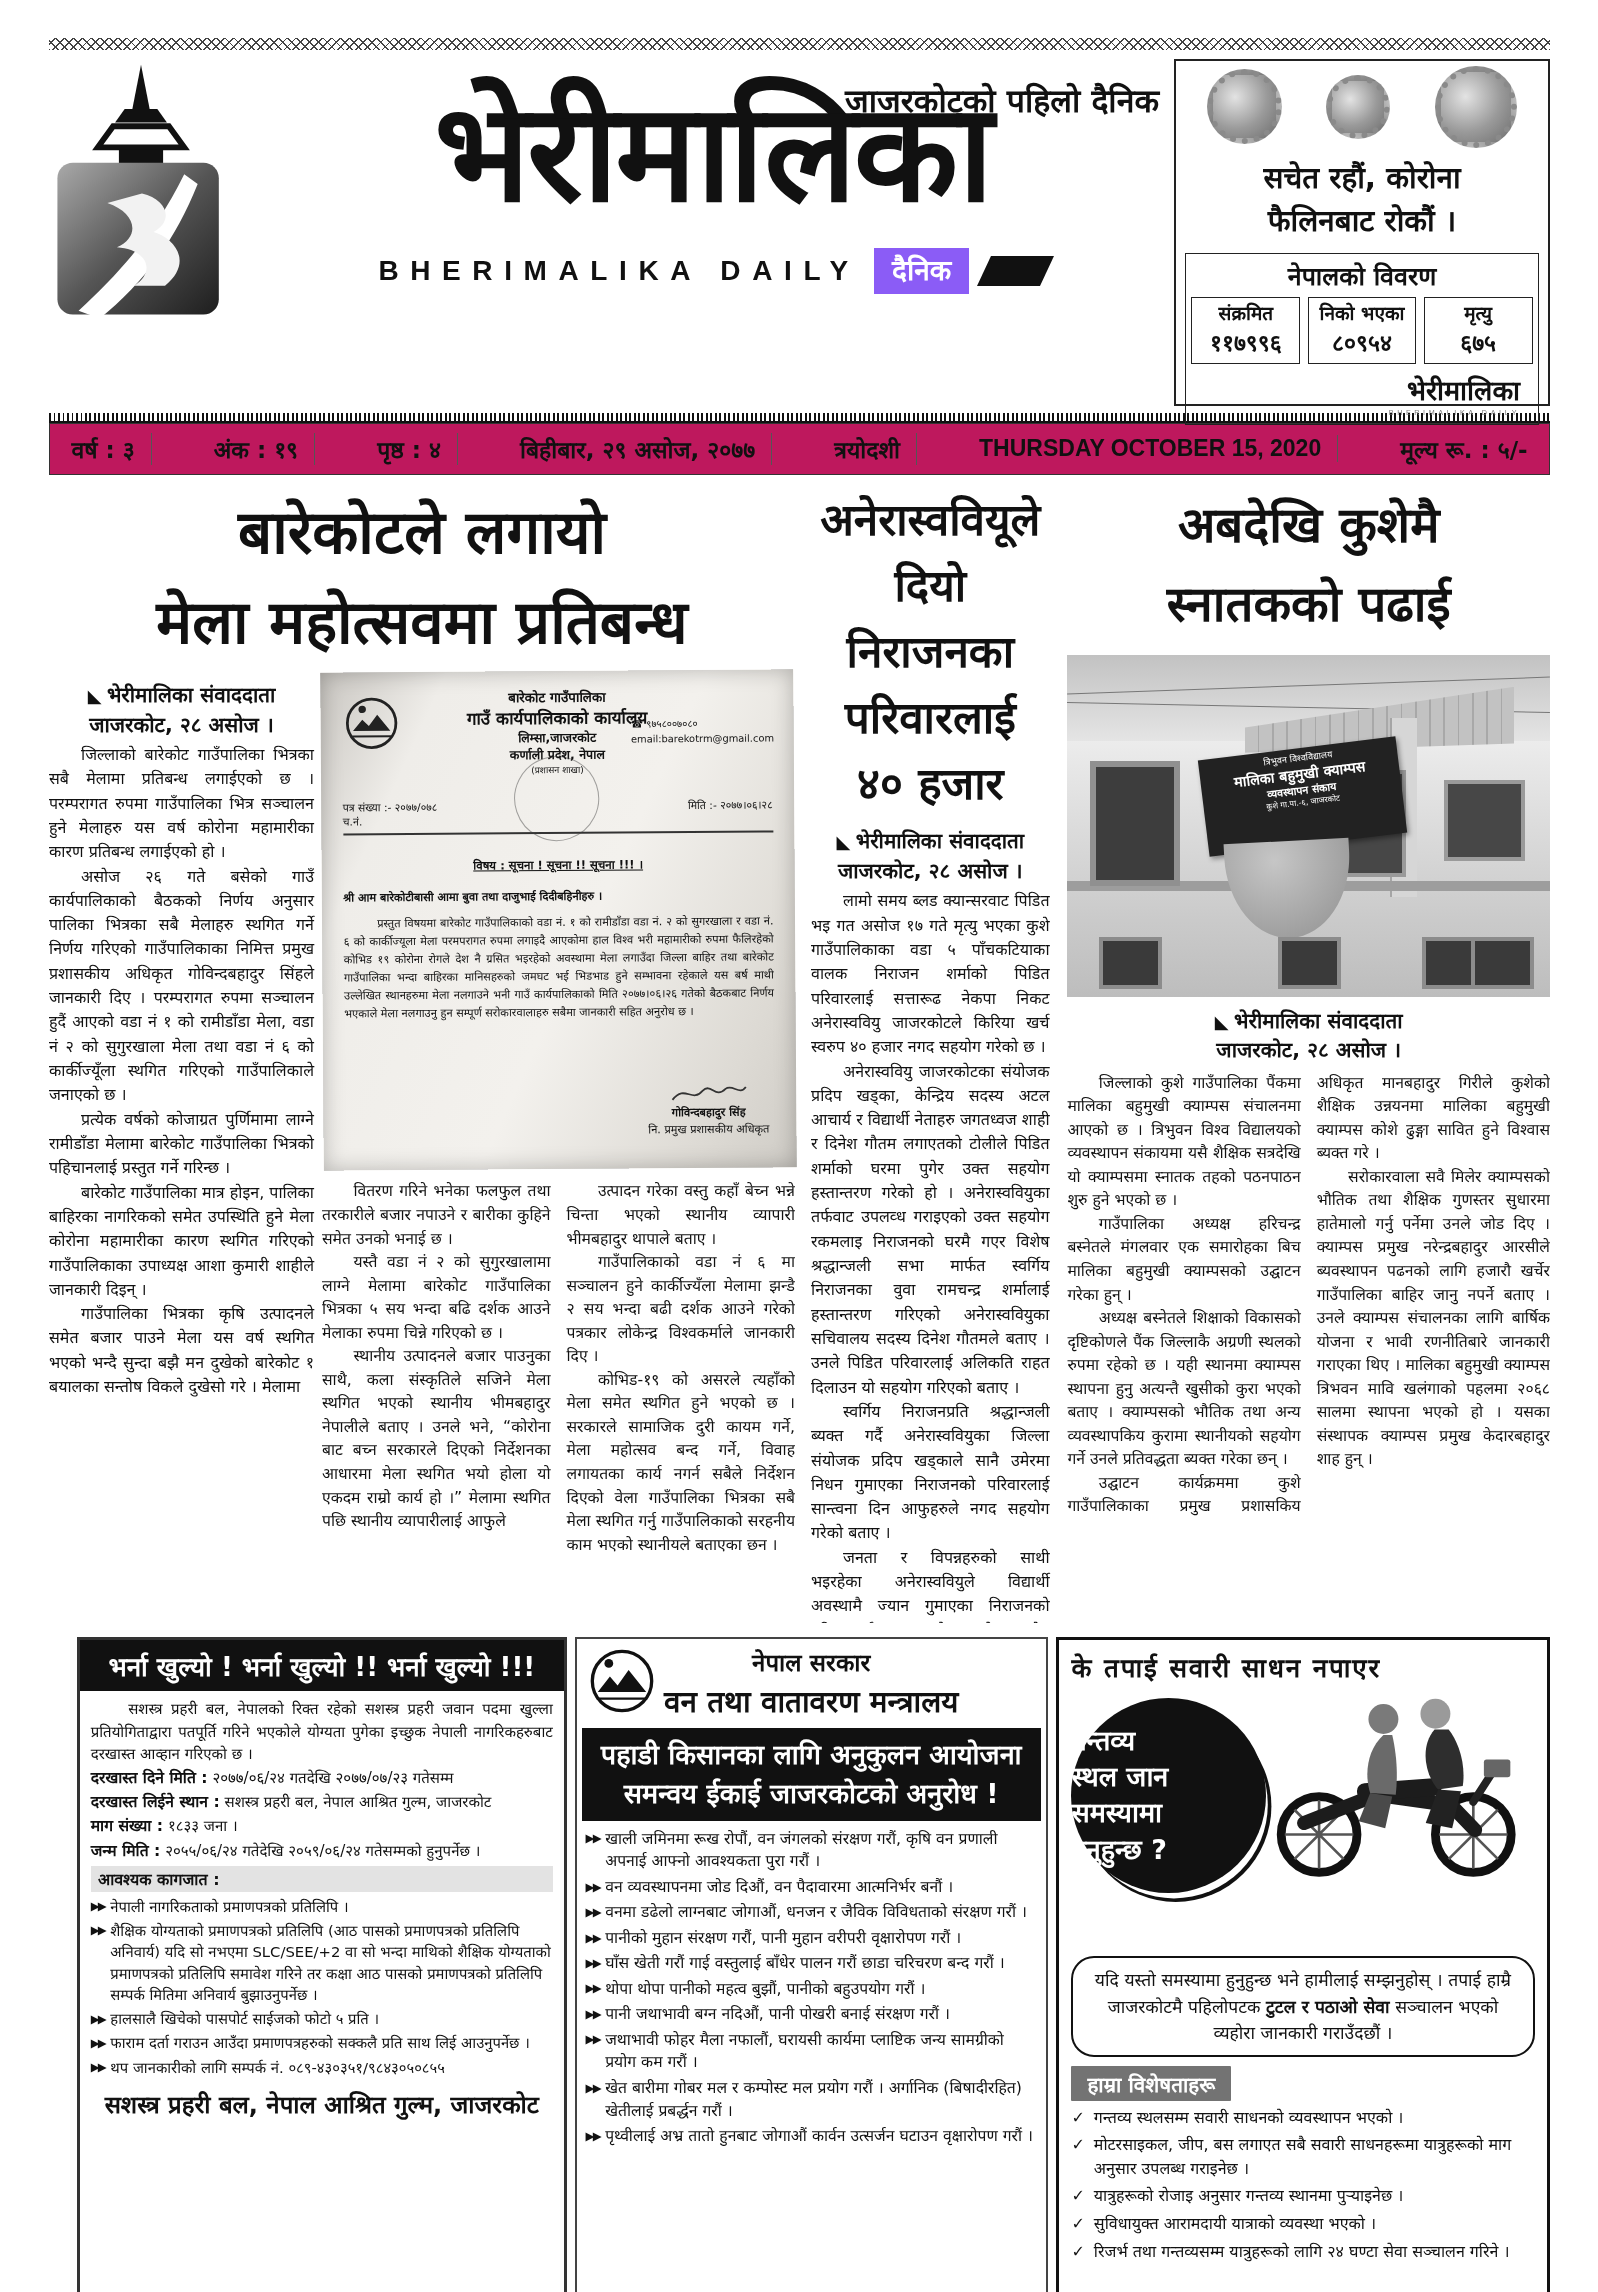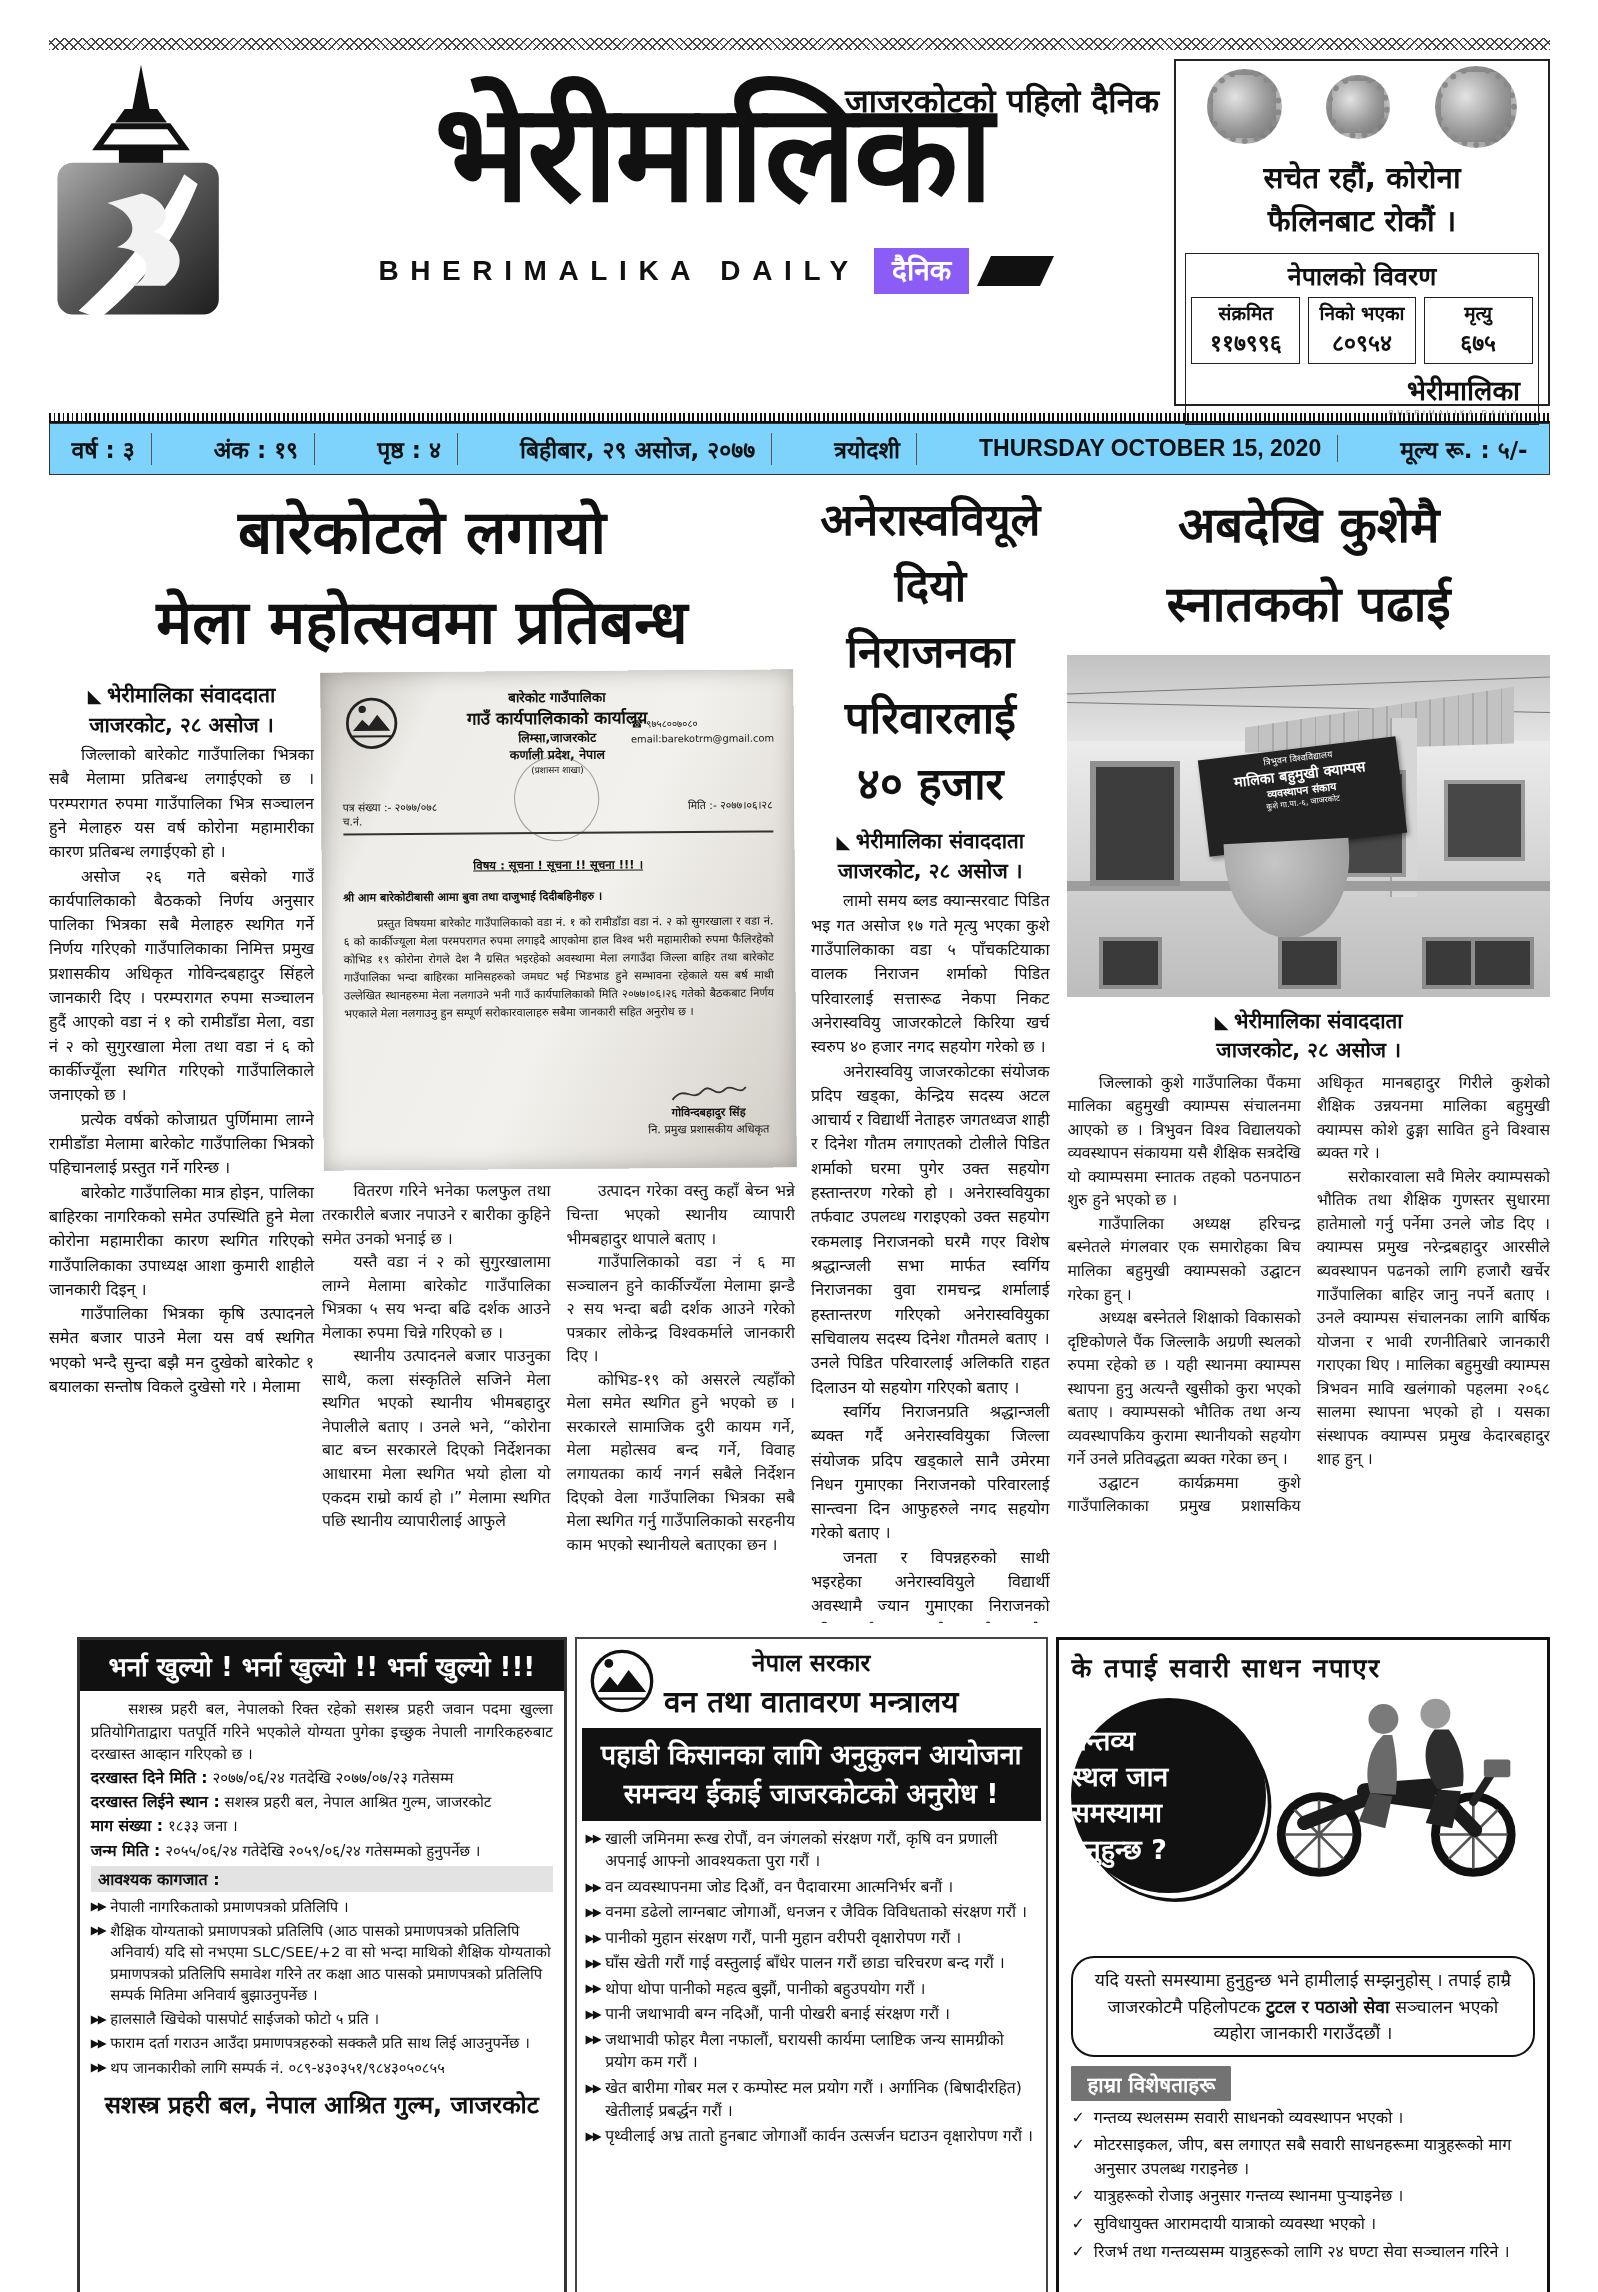--- a/index.html
+++ b/index.html
@@ -35,21 +35,21 @@
   .stat-row { display:flex; gap:7.2px; margin-top:5.4px; }
   .stat-cell { flex:1; border:1.8px solid #222; padding:1.8px 1.8px 4.5px 1.8px; }
   .stat-label { font-size:19px; font-weight:bold; }
   .stat-value { font-size:23px; font-weight:bold; }
   .mini-logo { margin-top:7.2px; text-align:right; padding-right:12.5px; }
   .mini-logo-np { font-size:27px; font-weight:bold; }
   .mini-logo-en { font-size:7.2px; letter-spacing:3.6px; color:#777; font-family:"Liberation Sans",sans-serif; }
 
   
   .dateline-wrap { margin-top:7.2px; }
-  .dateline { border:1.8px solid #333; background:#7dd3fc; display:flex; align-items:center; justify-content:space-between; padding:9px 5.4px; margin-top:0; }
+  .dateline { border:1.8px solid #333; background:#be185d; display:flex; align-items:center; justify-content:space-between; padding:9px 5.4px; margin-top:0; }
   .dl-item { font-size:23px; font-weight:bold; padding:0 16px; border-right:1.8px solid #555; white-space:nowrap; }
   .dl-item:last-child { border-right:none; }
   .dl-en { font-family:"Liberation Sans",sans-serif; }
 
   
   .content { display:flex; margin-top:12.5px; height:1136px; overflow:hidden; }
   .colA { width:746px; }
   .colB { width:262px; padding:0 10.7px; margin-left:5.4px; }
   .colC { width:487px; margin-left:7.2px; }
 

